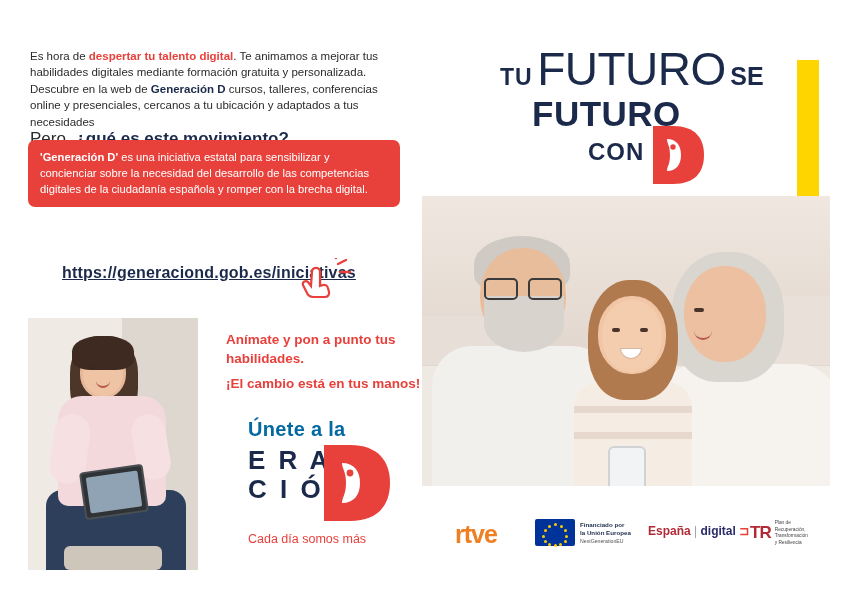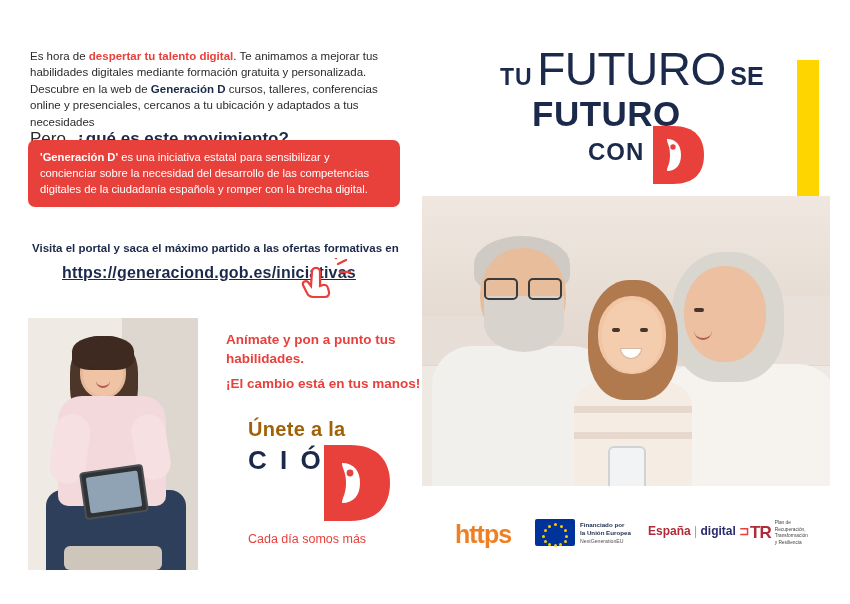--- a/index.html
+++ b/index.html
@@ -106,21 +106,21 @@
   .slogan1{
     position:absolute;left:226px;top:330px;width:186px;
     font-size:13.5px;font-weight:bold;line-height:19px;color:#e8413c;
   }
   .slogan2{
     position:absolute;left:226px;top:376px;width:200px;
     font-size:13.5px;font-weight:bold;color:#e8413c;
   }
   .unete{
     position:absolute;left:248px;top:418px;
-    font-size:20px;font-weight:bold;color:#a16207;letter-spacing:.3px;
+    font-size:20px;font-weight:bold;color:#0369a1;letter-spacing:.3px;
   }
   .genblock{
     position:absolute;left:248px;top:446px;width:140px;
     font-size:26px;font-weight:bold;line-height:29px;color:#1b2a4a;letter-spacing:3px;
   }
   .dlogo{
     position:absolute;left:320px;top:443px;width:72px;height:80px;
   }
   .cadadia{
     position:absolute;left:248px;top:532px;
@@ -218,21 +218,20 @@
     </p>
 
     <p class="question">
       <span>Pero, </span><b>¿qué es este movimiento?</b>
     </p>
 
     <div class="redbox">
       <b>'Generación D'</b><span> es una iniciativa estatal para sensibilizar y concienciar sobre la necesidad del desarrollo de las competencias digitales de la ciudadanía española y romper con la brecha digital.</span>
     </div>
 
-    <div class="visita">Visita el portal y saca el máximo partido a las ofertas formativas en</div>
 
     <a class="urlline" href="#">https://generaciond.gob.es/iniciativas</a>
 
     <span class="handicon">
       <svg width="60" height="54" viewBox="0 0 60 54">
         <g stroke="#e8413c" stroke-width="2.4" fill="none" stroke-linecap="round">
           <path d="M42,6 L50,2"></path>
             <path d="M44,14 L54,14"></path>
             <path d="M40,0 L41,-4"></path>
           <path d="M16,30 L16,14 a4,4 0 0 1 8,0 L24,30"></path>
@@ -259,20 +258,21 @@
       <div class="pw-tablet"></div>
       <div class="pw-stool"></div>
     </div>
 
     <div class="slogan1">Anímate y pon a punto tus habilidades.</div>
     <div class="slogan2">¡El cambio está en tus manos!</div>
 
     <div class="unete">Únete a la</div>
 
     <div class="genblock">
+      <div>E R A</div>
       <div>C I Ó N</div>
     </div>
 
     <span class="dlogo">
       <svg width="72" height="80" viewBox="0 0 72 80">
         <path d="M4,2 L30,2 C58,2 70,18 70,40 C70,62 58,78 30,78 L4,78 Z" fill="#e8413c"></path>
         <path d="M22,20 c12,0 18,8 18,20 c0,12 -6,20 -18,20 c0,-6 4,-8 4,-20 c0,-12 -4,-14 -4,-20 z" fill="#ffffff"></path>
         <circle cx="30" cy="30" r="3.4" fill="#e8413c"></circle>
       </svg>
     </span>
@@ -336,21 +336,21 @@
     <div class="gl-hair"></div>
     <div class="gl-head"></div>
     <div class="gl-face"></div>
     <div class="gl-eyeL"></div>
     <div class="gl-eyeR"></div>
     <div class="gl-smile"></div>
     <div class="gl-phone"></div>
   </div>
 
   <div class="logos">
-    <div class="logo-rtve">https</div>
+    <div class="logo-rtve">rtve</div>
 
     <div class="logo-eu">
       <span class="eu-flag">
         <i class="eu-star" style="left:18.5px;top:4px"></i>
         <i class="eu-star" style="left:24.5px;top:5.5px"></i>
         <i class="eu-star" style="left:28.5px;top:10px"></i>
         <i class="eu-star" style="left:30px;top:16px"></i>
         <i class="eu-star" style="left:28.5px;top:21px"></i>
         <i class="eu-star" style="left:24px;top:24px"></i>
         <i class="eu-star" style="left:18.5px;top:25px"></i>

